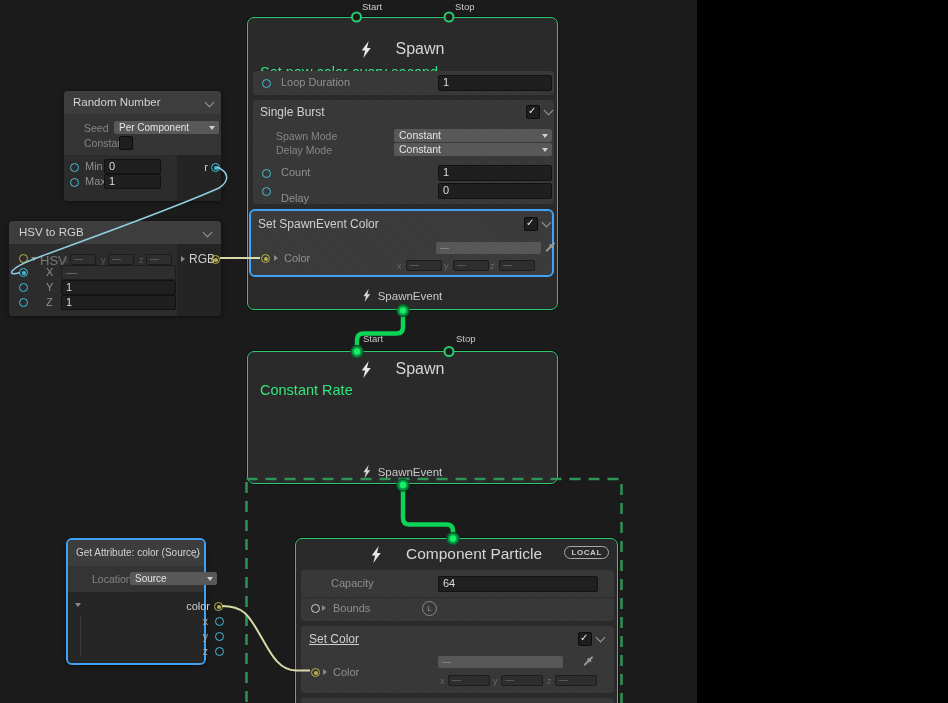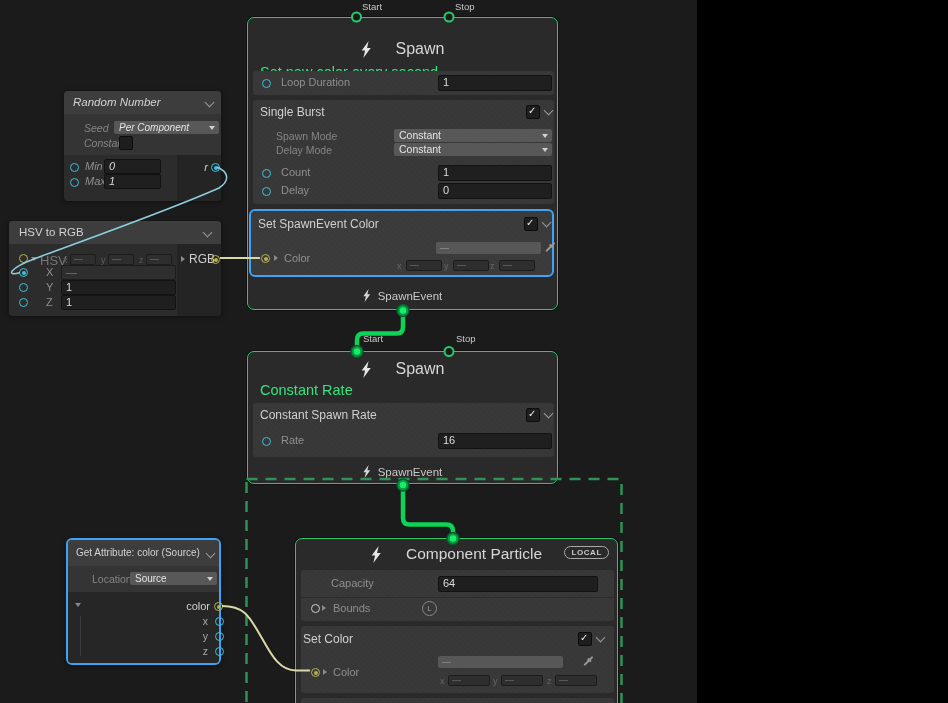--- a/index.html
+++ b/index.html
@@ -101,21 +101,21 @@
         <span>Constant</span>
       </div>
       <span class="lbl setlbl" style="left:23px;top:44px;">Delay Mode</span>
       <div class="dropdown" style="left:141px;top:43px;width:137px;height:13px;">
         <span>Constant</span>
       </div>
       <span class="port cyan" style="left:9px;top:69px;"></span>
       <span class="lbl dimlbl" style="left:28px;top:66px;">Count</span>
       <div class="field" style="left:185px;top:65px;width:104px;height:14px;">1</div>
       <span class="port cyan" style="left:9px;top:87px;"></span>
-      <span class="lbl dimlbl" style="left:28px;top:84px;">Delay</span>
+      <span class="lbl dimlbl" style="left:28px;top:92px;">Delay</span>
       <div class="field" style="left:185px;top:83px;width:104px;height:14px;">0</div>
     </div>
 
     <div class="block sel" style="left:1px;top:191px;width:305px;height:68px;">
       <span class="lbl blocktitle" style="left:7px;top:6px;">Set SpawnEvent Color</span>
       <span class="checkbox checked" style="left:273px;top:6px;"></span>
       <span class="chev" style="left:292px;top:8px;"></span>
       <span class="port khaki dot" style="left:10px;top:43px;"></span>
       <span class="tri-r" style="left:23px;top:44px;"></span>
       <span class="lbl dimlbl" style="left:33px;top:41px;">Color</span>
@@ -142,28 +142,20 @@
   </div>
 
   <div class="node ctx" style="left:247px;top:351px;width:311px;height:133px;">
     <div class="titlerow" style="top:8px;font-size:16px;">
       <svg width="11" height="17" viewBox="0 0 9 16">
             <path d="M6.5,0 L0,9 L3.2,9 L1.5,16 L8.5,6.5 L5,6.5 Z" fill="#e6e6e6"></path>
           </svg>
       <span>Spawn</span>
     </div>
     <span class="subtitle" style="left:12px;top:30px;">Constant Rate</span>
-    <div class="block" style="left:5px;top:51px;width:301px;height:54px;">
-      <span class="lbl blocktitle" style="left:7px;top:5px;">Constant Spawn Rate</span>
-      <span class="checkbox checked" style="left:273px;top:5px;"></span>
-      <span class="chev" style="left:292px;top:7px;"></span>
-      <span class="port cyan" style="left:9px;top:34px;"></span>
-      <span class="lbl dimlbl" style="left:28px;top:31px;">Rate</span>
-      <div class="field" style="left:185px;top:30px;width:104px;height:14px;">16</div>
-    </div>
     <div class="outrow" style="bottom:5px;">
       <svg width="8" height="13" viewBox="0 0 9 16">
             <path d="M6.5,0 L0,9 L3.2,9 L1.5,16 L8.5,6.5 L5,6.5 Z" fill="#d6d6d6"></path>
           </svg>
       <span>SpawnEvent</span>
     </div>
   </div>
 
   <div class="node ctx" style="left:295px;top:538px;width:323px;height:172px;">
     <div class="titlerow" style="top:6px;font-size:15.5px;">
@@ -176,21 +168,21 @@
     <div class="block" style="left:5px;top:31px;width:313px;height:51px;">
       <span class="lbl dimlbl" style="left:30px;top:7px;text-align:right;">Capacity</span>
       <div class="field" style="left:137px;top:6px;width:150px;height:14px;">64</div>
       <div style="position:absolute;left:0;right:0;top:27px;height:1px;background:#2c2c2c;"></div>
       <span class="port white" style="left:10px;top:34px;"></span>
       <span class="tri-r" style="left:21px;top:35px;"></span>
       <span class="lbl dimlbl" style="left:32px;top:32px;">Bounds</span>
       <span class="circbadge" style="left:121px;top:31px;">L</span>
     </div>
     <div class="block" style="left:5px;top:87px;width:313px;height:67px;">
-      <span class="lbl blocktitle" style="left:2px;top:6px;">Set Color</span>
+      <span class="lbl blocktitle" style="left:8px;top:6px;text-decoration:underline;">Set Color</span>
       <span class="checkbox checked" style="left:277px;top:6px;"></span>
       <span class="chev" style="left:296px;top:8px;"></span>
       <span class="port khaki dot" style="left:10px;top:42px;"></span>
       <span class="tri-r" style="left:22px;top:43px;"></span>
       <span class="lbl dimlbl" style="left:32px;top:40px;">Color</span>
       <div class="colorbar" style="left:137px;top:30px;width:125px;height:12px;">
             <span>—</span>
           </div>
       <svg width="12" height="12" viewBox="0 0 12 12" style="position:absolute;left:281px;top:29px;">
             <path d="M11,1 L8,4 L7,3 L5.5,4.5 L6.5,5.5 L2,10 L2,11.5 L3.5,11.5 L8,7 L9,8 L10.5,6.5 L9.5,5.5 L12,3 Z" fill="#9a9a9a" transform="scale(0.92)"></path>
@@ -198,21 +190,21 @@
       <span class="lbl" style="left:139px;top:50px;color:#666;font-size:9px;">x</span>
       <div class="tinyfield" style="left:147px;top:49px;width:34px;">—</div>
       <span class="lbl" style="left:192px;top:50px;color:#666;font-size:9px;">y</span>
       <div class="tinyfield" style="left:200px;top:49px;width:34px;">—</div>
       <span class="lbl" style="left:246px;top:50px;color:#666;font-size:9px;">z</span>
       <div class="tinyfield" style="left:254px;top:49px;width:34px;">—</div>
     </div>
     <div class="block" style="left:5px;top:159px;width:313px;height:12px;"></div>
   </div>
 
-  <div class="node opnode" style="left:63px;top:90px;width:159px;height:110px;font-style:italic;">
+  <div class="node opnode" style="left:63px;top:90px;width:159px;height:110px;">
     <div class="ophead" style="height:23px;font-size:11.5px;line-height:23px;">
       <span class="lbl" style="left:9px;">Random Number</span>
       <span class="chev" style="right:8px;top:8px;"></span>
     </div>
     <div class="opset" style="top:23px;height:41px;">
       <span class="lbl setlbl" style="left:20px;top:8px;">Seed</span>
       <div class="dropdown" style="left:50px;top:7px;width:84px;height:13px;font-size:10px;">
         <span>Per Component</span>
       </div>
       <span class="lbl setlbl" style="left:20px;top:23px;">Constant</span>
@@ -257,21 +249,21 @@
       <div class="field dim" style="left:52px;top:21px;width:105px;height:13px;">—</div>
       <span class="port cyan" style="left:10px;top:39px;"></span>
       <span class="lbl dimlbl" style="left:37px;top:37px;">Y</span>
       <div class="field" style="left:52px;top:36px;width:105px;height:13px;">1</div>
       <span class="port cyan" style="left:10px;top:54px;"></span>
       <span class="lbl dimlbl" style="left:37px;top:52px;">Z</span>
       <div class="field" style="left:52px;top:51px;width:105px;height:13px;">1</div>
     </div>
   </div>
 
-  <div class="node opnode selected" style="left:66px;top:538px;width:155px;height:127px;border-radius:6px;">
+  <div class="node opnode selected" style="left:66px;top:538px;width:140px;height:127px;border-radius:6px;">
     <div class="ophead" style="height:26px;font-size:10px;line-height:26px;border-radius:4px 4px 0 0;">
       <span class="lbl" style="left:8px;">Get Attribute: color (Source)</span>
       <span class="chev" style="right:5px;top:10px;"></span>
     </div>
     <div class="opset" style="top:26px;height:26px;">
       <span class="lbl setlbl" style="left:24px;top:7px;">Location</span>
       <div class="dropdown" style="left:62px;top:6px;width:66px;height:13px;font-size:10px;">
         <span>Source</span>
       </div>
     </div>

